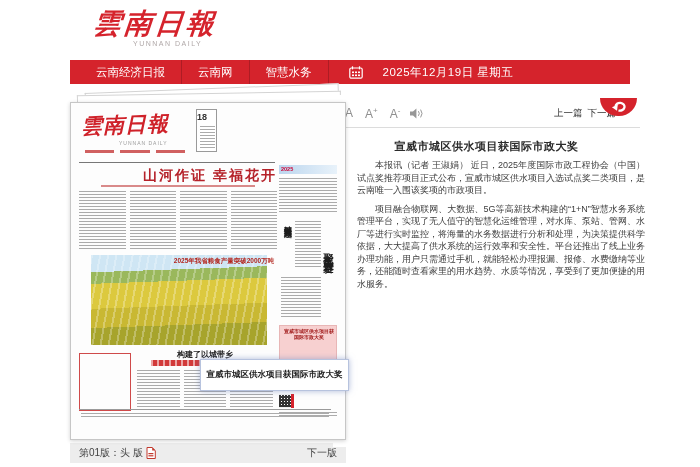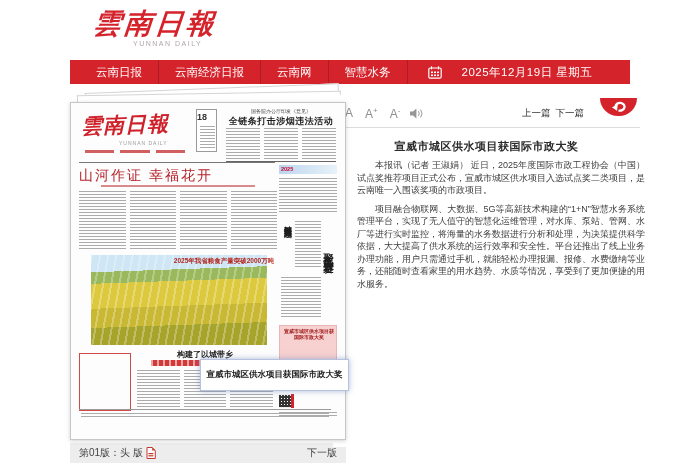--- a/index.html
+++ b/index.html
@@ -32,21 +32,21 @@
   .slogans{left:14px;top:47px;width:100px;height:4px;display:flex;gap:6px;}
   .slogans i{flex:1;background:#d06060;height:3px;position:static !important;}
   .datebox{left:125px;top:6px;width:21px;height:43px;border:1px solid #9a9a9a;background:#fff;}
   .datebox .d{position:static;display:block;text-align:center;font-size:9px;font-weight:bold;color:#333;margin-top:2px;}
   .datebox .l{left:3px;top:16px;width:15px;height:24px;}
   .toparticle{left:155px;top:5px;width:110px;height:54px;border-bottom:1px solid #666;}
   .toparticle .eb{left:0;top:0;width:110px;text-align:center;font-size:5px;color:#444;}
   .toparticle .h1{left:0;top:7px;width:110px;text-align:center;font-size:9px;font-weight:bold;color:#1c1c1c;letter-spacing:.5px;}
   .toparticle .tc{left:0;top:20px;width:110px;height:31px;}
   .hr1{left:8px;top:59px;width:196px;border-top:1px solid #777;}
-  .h2{left:8px;top:64px;width:198px;text-align:left;font-size:14px;font-weight:normal;color:#b5222a;letter-spacing:2px;}
+  .h2{left:8px;top:64px;width:198px;text-align:right;font-size:14px;font-weight:bold;color:#b5222a;letter-spacing:2px;}
   .h2sub{left:30px;top:82px;width:154px;height:2px;background:#d98a8a;}
   .bodycols{left:8px;top:88px;width:198px;height:60px;}
   .photo{left:20px;top:152px;width:176px;height:90px;display:flex;gap:3px;position:absolute;}
   .photo>div{position:static;}
   .ph-l{width:54px;display:flex;flex-direction:column;gap:3px;}
   .rock{height:46px;background:linear-gradient(#9cc8e6 0 62%,#cde4f2 62% 74%,#76a457 74%);position:relative !important;}
   .rock::after{content:"";position:absolute;left:36%;top:12%;width:11px;height:30px;background:#ab8c5c;
     clip-path:polygon(15% 100%,8% 22%,45% 0,82% 14%,70% 100%);}
   .ph-l .ft{flex:1;position:static !important;}
   .ph-m{flex:1;position:relative !important;background:linear-gradient(178deg,#cfe6f4 0 18%,#9ab85c 18% 30%,#dcc93e 30% 56%,#c9b833 56% 76%,#a7a42c 76%);}
@@ -91,21 +91,21 @@
     justify-content:space-between;font-size:10px;color:#444;padding:0 9px;box-sizing:border-box;}
   #pager .lft{display:flex;align-items:center;gap:3px;cursor:pointer;}
   #pager .rgt{cursor:pointer;}
   
   #panel{left:333px;top:95px;width:307px;height:352px;background:#fff;}
   #tools{position:absolute;left:0;top:4px;width:307px;height:28px;border-bottom:1px solid #dcdcdc;
     display:flex;align-items:center;color:#8f8f8f;}
   #tools .fz{font-size:12px;margin-left:12px;cursor:pointer;}
   #tools .fz sup{font-size:8px;}
   #tools .spk{margin-left:10px;cursor:pointer;display:flex;}
-  #tools .pn{margin-left:auto;margin-right:56px;font-size:9.5px;color:#333;display:flex;gap:5px;}
+  #tools .pn{margin-left:auto;margin-right:24px;font-size:9.5px;color:#333;display:flex;gap:5px;}
   #tools .pn span{cursor:pointer;}
   #backbtn{position:absolute;right:3px;top:3px;width:37px;height:18px;background:#d5232c;
     border-radius:0 0 19px 19px;display:flex;align-items:center;justify-content:center;cursor:pointer;}
   #atitle{position:absolute;left:10px;top:44px;width:287px;text-align:center;font-size:11px;
     font-weight:bold;color:#2b2b2b;letter-spacing:.5px;}
   #abody{position:absolute;left:12px;top:64px;width:288px;height:284px;overflow:hidden;
     font-size:9px;line-height:12.5px;color:#3d3d3d;text-align:justify;padding-left:12px;}
   #abody p{margin:0 0 6px;text-indent:2em;}
   
   #tooltip{left:200px;top:359px;width:147px;height:30px;background:#fff;border:1px solid #b7c3de;
@@ -114,21 +114,20 @@
 </style>
 </head>
 <body>
 
 <div class="abs" id="logo">
   <div class="cn">雲南日報</div>
   <div class="en">YUNNAN DAILY</div>
 </div>
 
 <div class="abs" id="nav">
-  <div class="it">云南日报</div>
   <div class="it">云南经济日报</div>
   <div class="it">云南网</div>
   <div class="it">智慧水务</div>
   <div class="cal">
     <svg width="14" height="13" viewBox="0 0 14 13">
       <rect x="0.8" y="2" width="12.4" height="10.2" rx="1.5" fill="none" stroke="#fff" stroke-width="1.2"></rect>
       <line x1="3.5" y1="0.3" x2="3.5" y2="3.4" stroke="#fff" stroke-width="1.2"></line>
       <line x1="10.5" y1="0.3" x2="10.5" y2="3.4" stroke="#fff" stroke-width="1.2"></line>
       <rect x="3" y="5.5" width="2" height="1.6" fill="#fff"></rect>
         <rect x="6" y="5.5" width="2" height="1.6" fill="#fff"></rect>
@@ -149,29 +148,20 @@
   <div class="m-en">YUNNAN DAILY</div>
   <div class="slogans">
       <i></i>
       <i></i>
       <i></i>
     </div>
   <div class="datebox">
     <span class="d">18</span>
     <span class="l ft"></span>
   </div>
-  <div class="toparticle">
-    <div class="eb">国务院办公厅印发《意见》</div>
-    <div class="h1">全链条打击涉烟违法活动</div>
-    <div class="tc cols">
-      <div class="ft"></div>
-        <div class="ft"></div>
-        <div class="ft"></div>
-    </div>
-  </div>
   <div class="hr1"></div>
   <div class="h2">山河作证 幸福花开</div>
   <div class="h2sub"></div>
   <div class="bodycols cols">
     <div class="ft"></div>
       <div class="ft"></div>
       <div class="ft"></div>
       <div class="ft"></div>
   </div>
   <div class="caption" style="left:96px;top:154px;">2025年我省粮食产量突破2000万吨</div>

